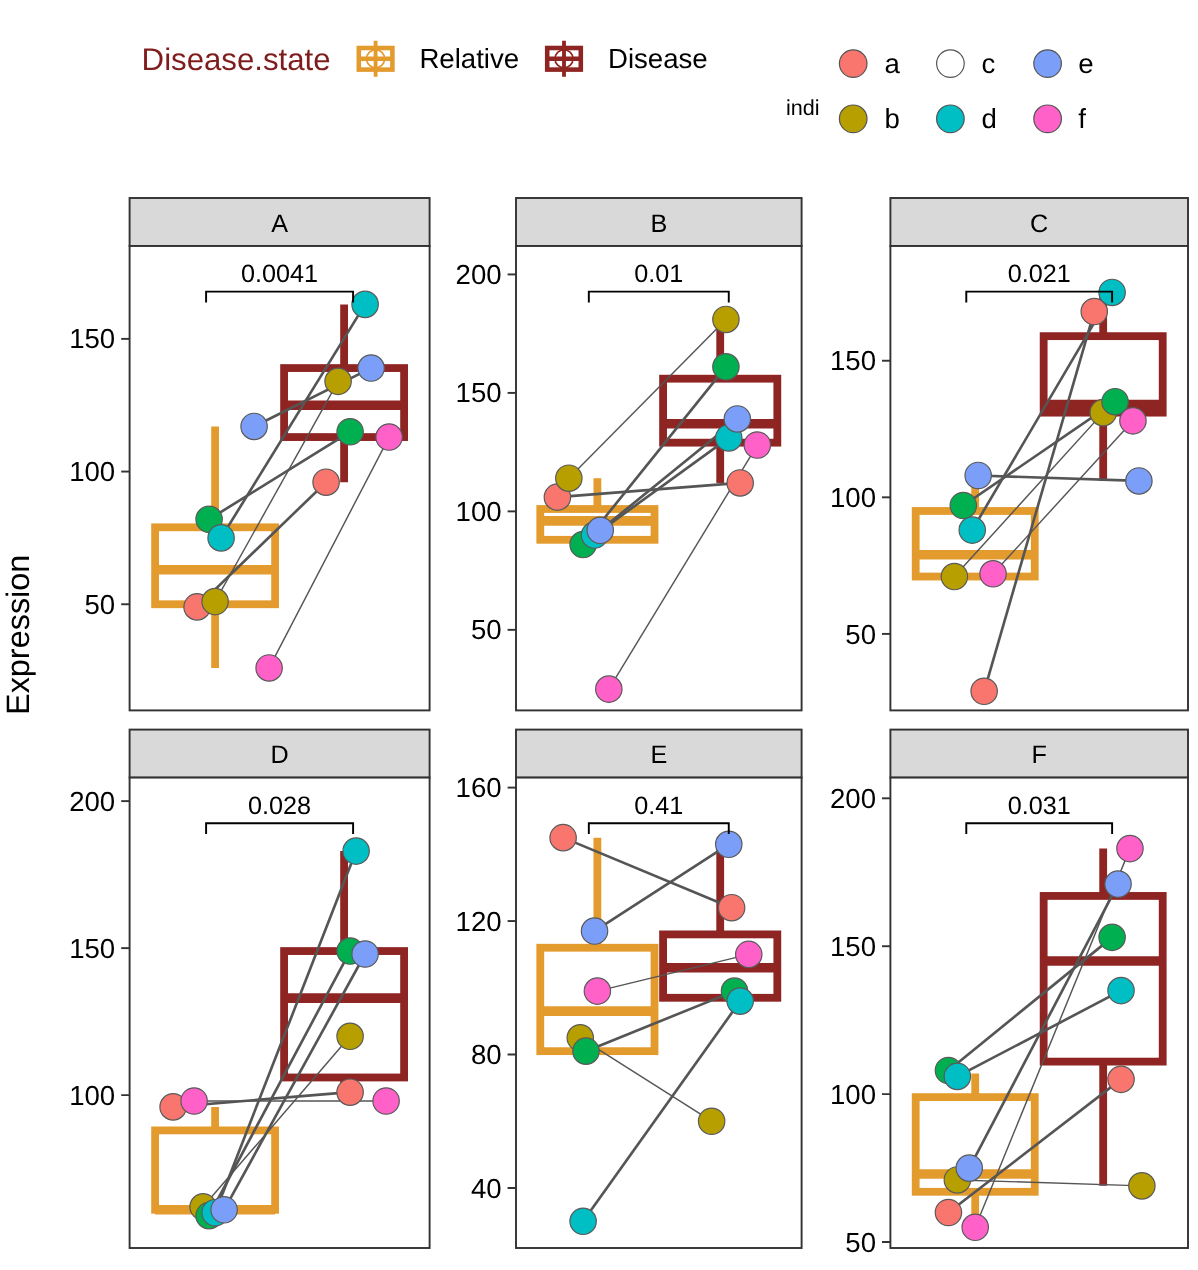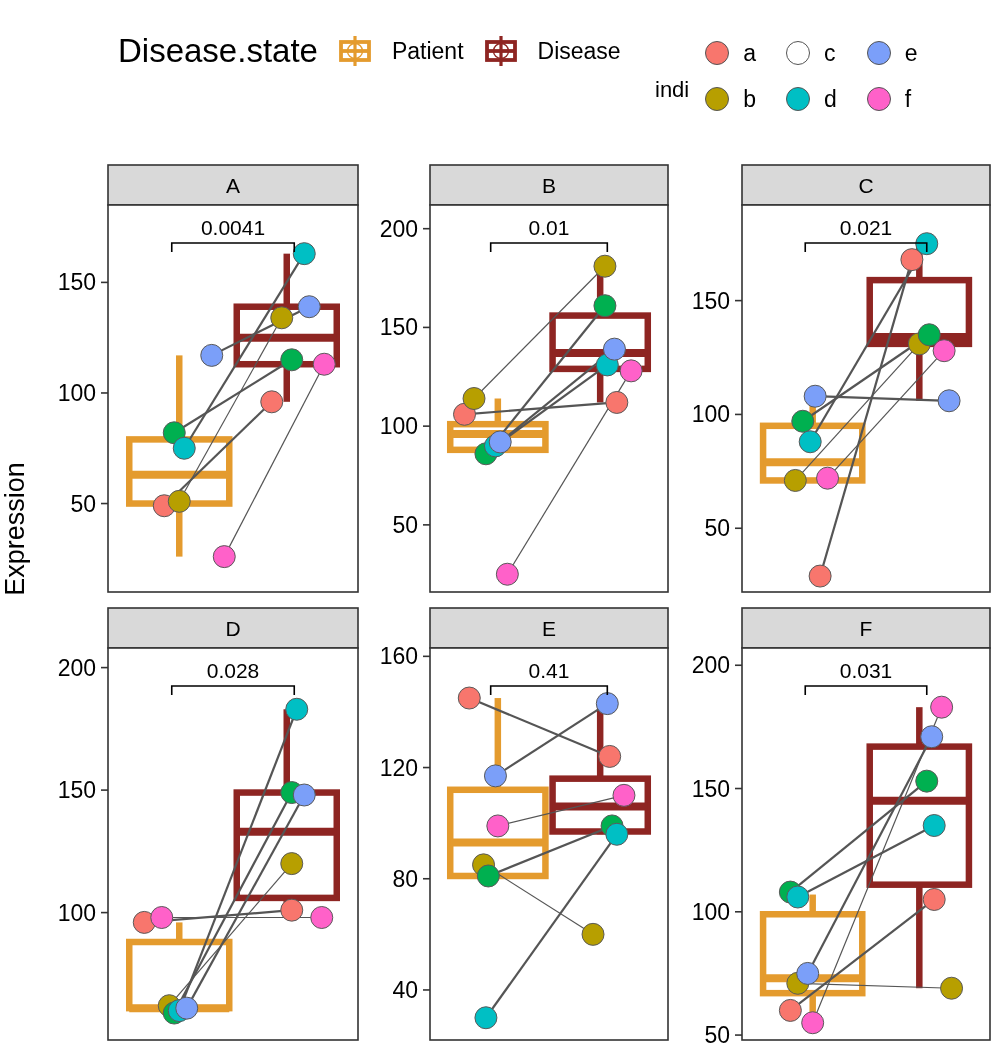--- a/index.html
+++ b/index.html
@@ -5,25 +5,25 @@
   html,body{margin:0;padding:0;}
   body{
     width:998px;height:1058px;
     background:#ffffff;
     font-family:"Liberation Sans", sans-serif;
     overflow:hidden;
   }
   #root{position:relative;width:998px;height:1058px;}
   .legend-row{position:absolute;}
   #legend-disease{left:118px;top:32px;display:flex;align-items:center;gap:14px;}
-  .legend-title{font-size:33px;color:#000000;letter-spacing:0px;}
+  .legend-title{font-size:26px;color:#7f1d1d;letter-spacing:0px;}
   .legend-label{font-size:23px;color:#000;}
   .key-box{display:inline-block;}
   #legend-indi{position:absolute;left:655px;top:30px;display:flex;align-items:center;gap:10px;}
-  #indi-title{font-size:22px;color:#000;margin-right:6px;margin-top:28px;}
+  #indi-title{font-size:18px;color:#000;margin-right:6px;margin-top:28px;}
   #indi-grid{display:grid;grid-template-columns:repeat(3,auto);grid-auto-rows:46px;
              column-gap:30px;row-gap:0px;align-items:center;}
   .indi-item{display:flex;align-items:center;gap:14px;}
   .indi-dot{width:22px;height:22px;border-radius:50%;display:block;border:1px solid #555;}
   .indi-lab{font-size:23px;color:#000;}
   #ylab{
     position:absolute;left:-5px;top:0;width:1058px;height:40px;
     transform-origin:0 0;transform:rotate(-90deg) translate(-1058px,0);
     display:flex;align-items:center;justify-content:center;
     font-size:27px;color:#000;pointer-events:none;
@@ -50,21 +50,21 @@
     <span class="key-box">
       <svg width="46" height="34" viewBox="0 0 46 34" aria-hidden="true">
         <g id="key-patient-g">
             <line x1="23" y1="2" x2="23" y2="32" stroke="#E49B2E" stroke-width="3.2"></line>
             <rect x="9" y="8" width="28" height="18" fill="none" stroke="#E49B2E" stroke-width="3.8000000000000003"></rect>
             <line x1="9" y1="17" x2="37" y2="17" stroke="#E49B2E" stroke-width="3.8000000000000003"></line>
             <circle cx="23" cy="17" r="7.5" fill="none" stroke="#E49B2E" stroke-width="1.4"></circle>
           </g>
       </svg>
     </span>
-    <span class="legend-label">Patient</span>
+    <span class="legend-label">Relative</span>
 
     <span class="key-box">
       <svg width="46" height="34" viewBox="0 0 46 34" aria-hidden="true">
         <g id="key-relative-g">
             <line x1="23" y1="2" x2="23" y2="32" stroke="#8E2522" stroke-width="3.2"></line>
             <rect x="9" y="8" width="28" height="18" fill="none" stroke="#8E2522" stroke-width="3.8000000000000003"></rect>
             <line x1="9" y1="17" x2="37" y2="17" stroke="#8E2522" stroke-width="3.8000000000000003"></line>
             <circle cx="23" cy="17" r="7.5" fill="none" stroke="#8E2522" stroke-width="1.4"></circle>
           </g>
       </svg>

